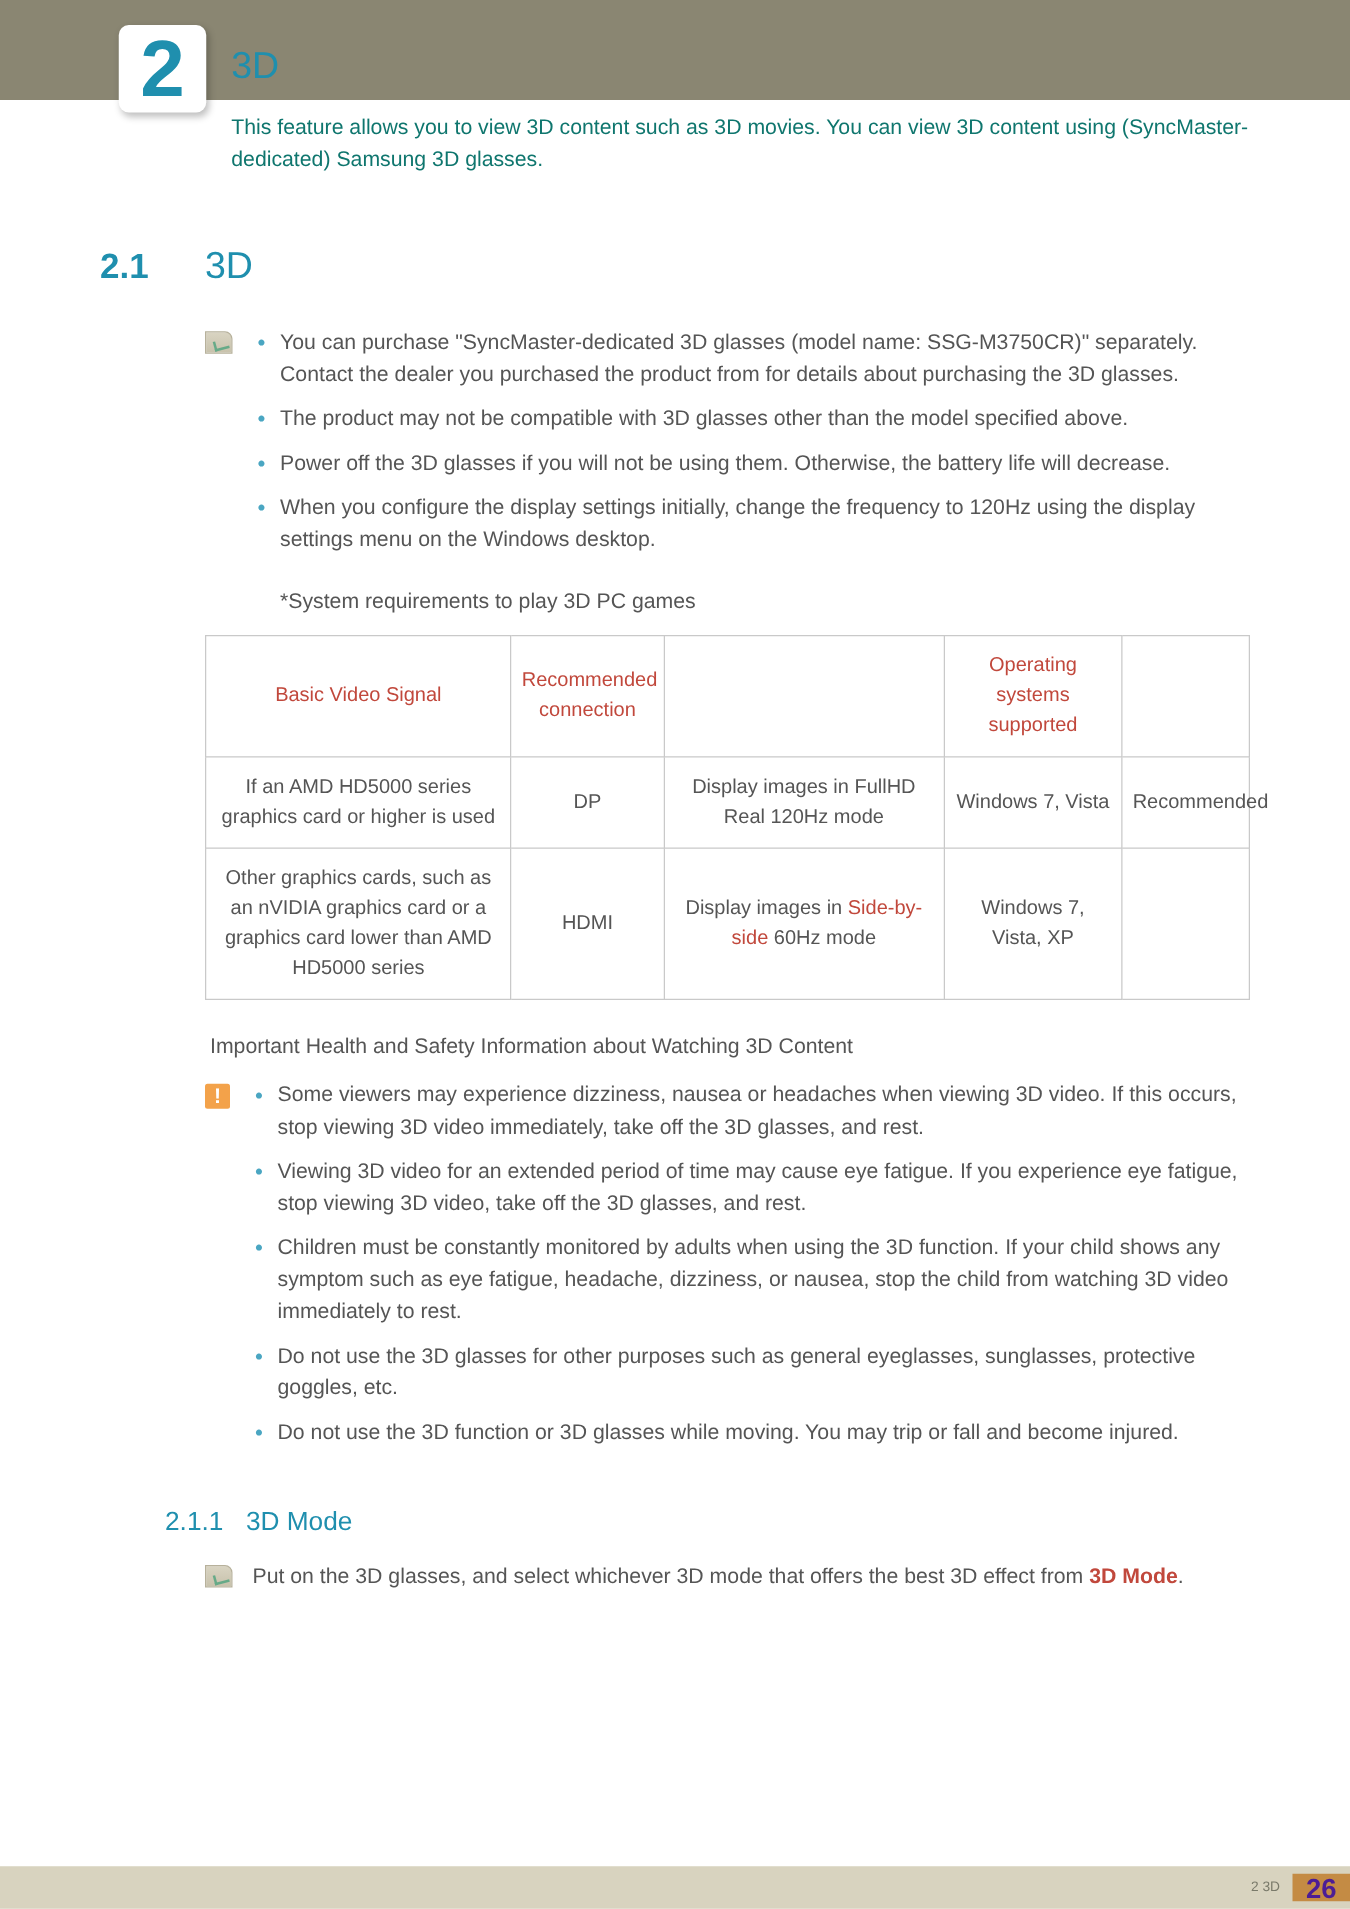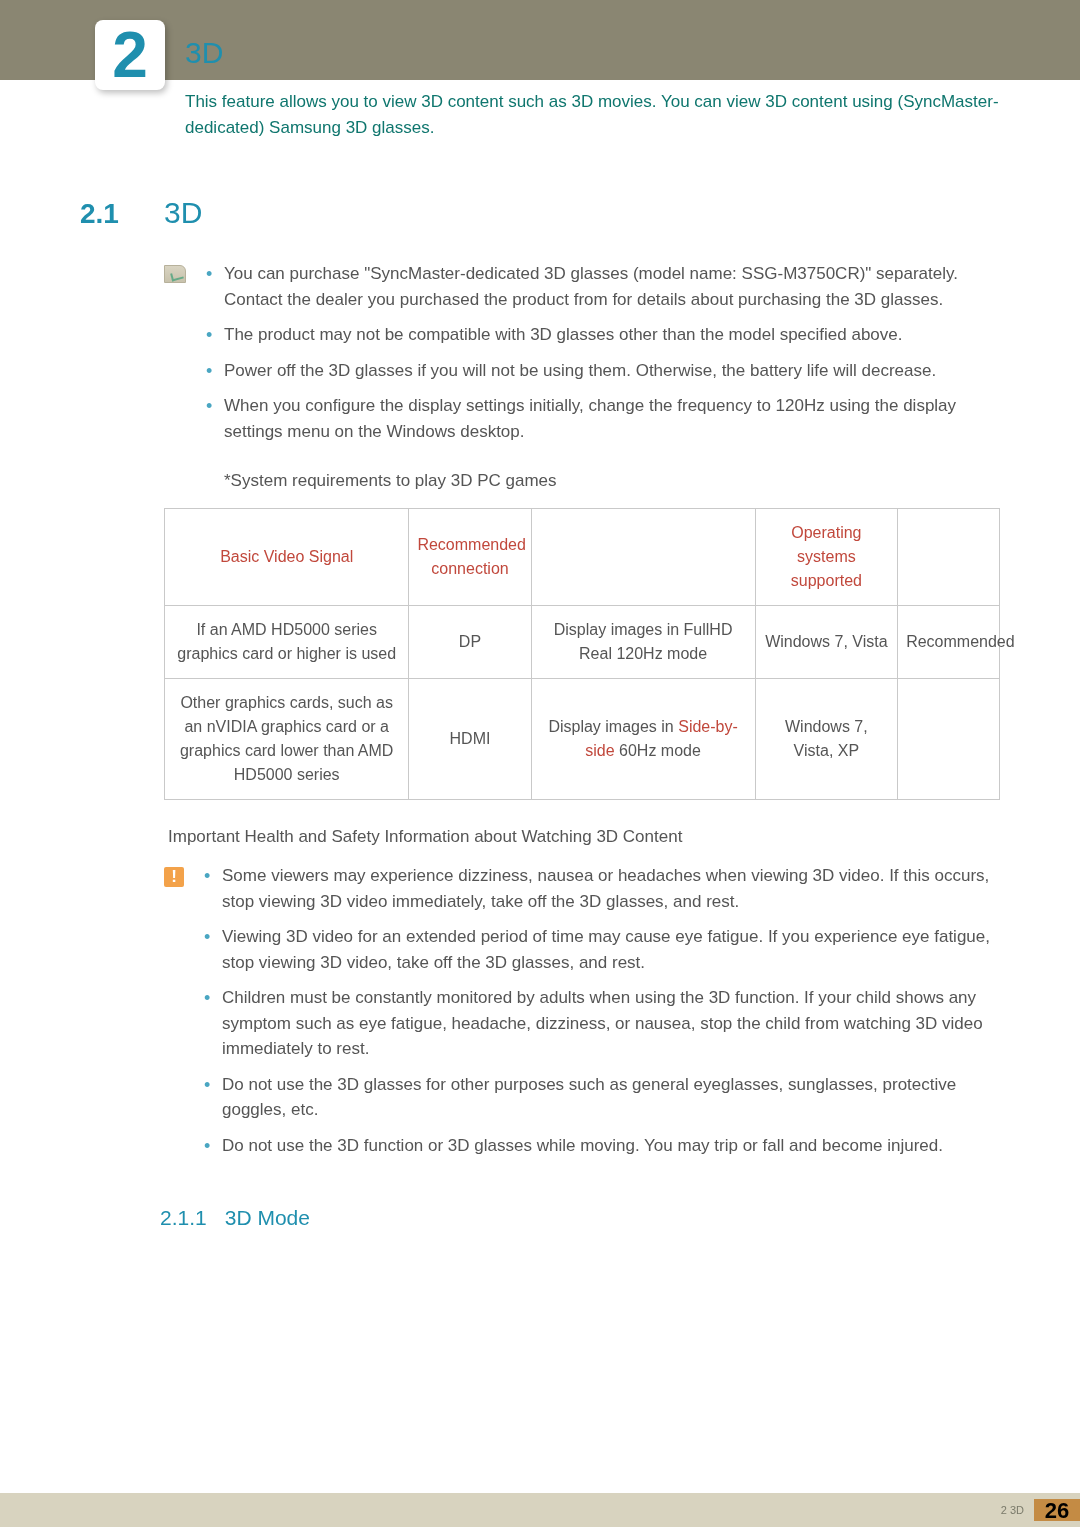--- a/index.html
+++ b/index.html
@@ -95,37 +95,37 @@
     text-align: center;
     vertical-align: middle;
     font-size: 16px;
   }
   .tbl th { color: #c1483c; font-weight: normal; }
   .tbl td { color: #555; }
   .hl { color: #c1483c; }
 
   .para { margin: 10px 0 14px 88px; }
 
-  .subsec-row { display: flex; gap: 18px; align-items: baseline; margin: 34px 0 14px 80px; }
+  .subsec-row { display: flex; gap: 18px; align-items: baseline; margin: 34px 0 14px 52px; }
   .subsec-num { color: #1f8fae; font-size: 21px; }
   .subsec-title { color: #1f8fae; font-size: 21px; }
 
   .note-line { display: flex; gap: 16px; margin: 12px 0 0 84px; align-items: flex-start; }
   .note-line .txt { flex: 1; }
   .strong-red { color: #c1483c; font-weight: bold; }
 
   .footer-band {
     position: absolute; left: 0; right: 0; bottom: 0; height: 34px;
     background: #d8d3bf;
     display: flex; justify-content: flex-end; align-items: center;
     padding-right: 0;
   }
   .footer-crumb { font-size: 11px; color: #7a7a6a; margin-right: 10px; }
   .footer-pg {
-    width: 46px; height: 22px; background: #c48b44; color: #000000;
+    width: 46px; height: 22px; background: #c48b44; color: #4c1d95;
     display: flex; align-items: center; justify-content: center;
     font-size: 22px; font-weight: bold;
   }
 
   .col-basic { width: 24%; }
   .col-conn  { width: 12%; }
   .col-disp  { width: 22%; }
   .col-os    { width: 14%; }
   .col-rec   { width: 10%; }
 </style>
@@ -212,19 +212,25 @@
       </ul>
     </div>
   </div>
 
   <div class="subsec-row">
     <div class="subsec-num">2.1.1</div>
     <div class="subsec-title">3D Mode</div>
   </div>
 
 
+  <div class="note-line">
+    <div class="note-icon"></div>
+    <div class="txt">
+      <span>Put on the 3D glasses, and select whichever 3D mode that offers the best 3D effect from </span><span class="strong-red">3D Mode</span><span>.</span>
+    </div>
+  </div>
 
 </div>
 
 <div class="footer-band">
   <span class="footer-crumb">2 3D</span>
   <div class="footer-pg">26</div>
 </div>
 
 </body></html>

